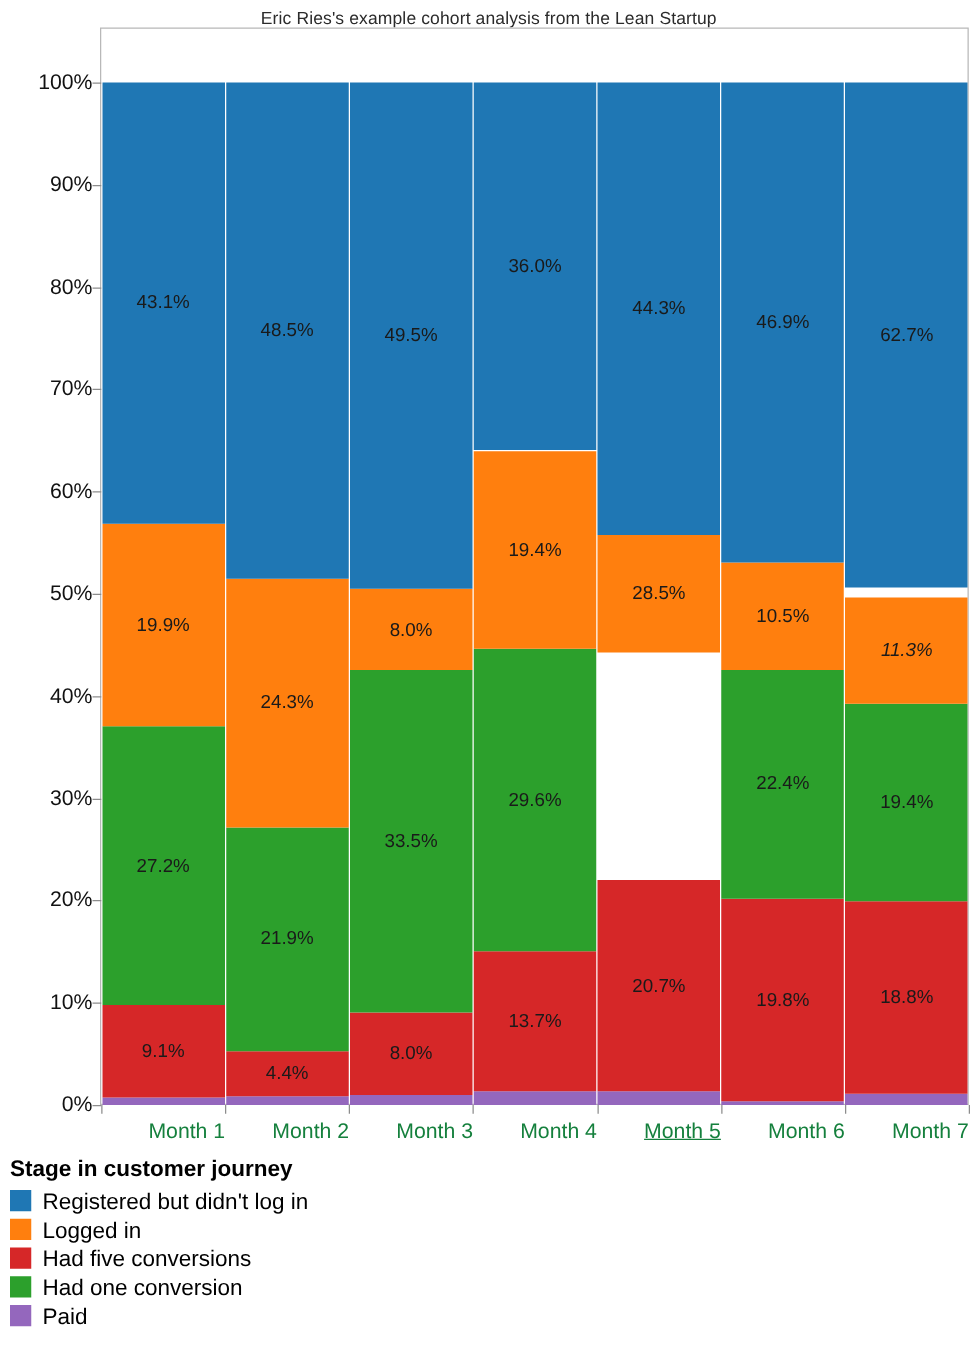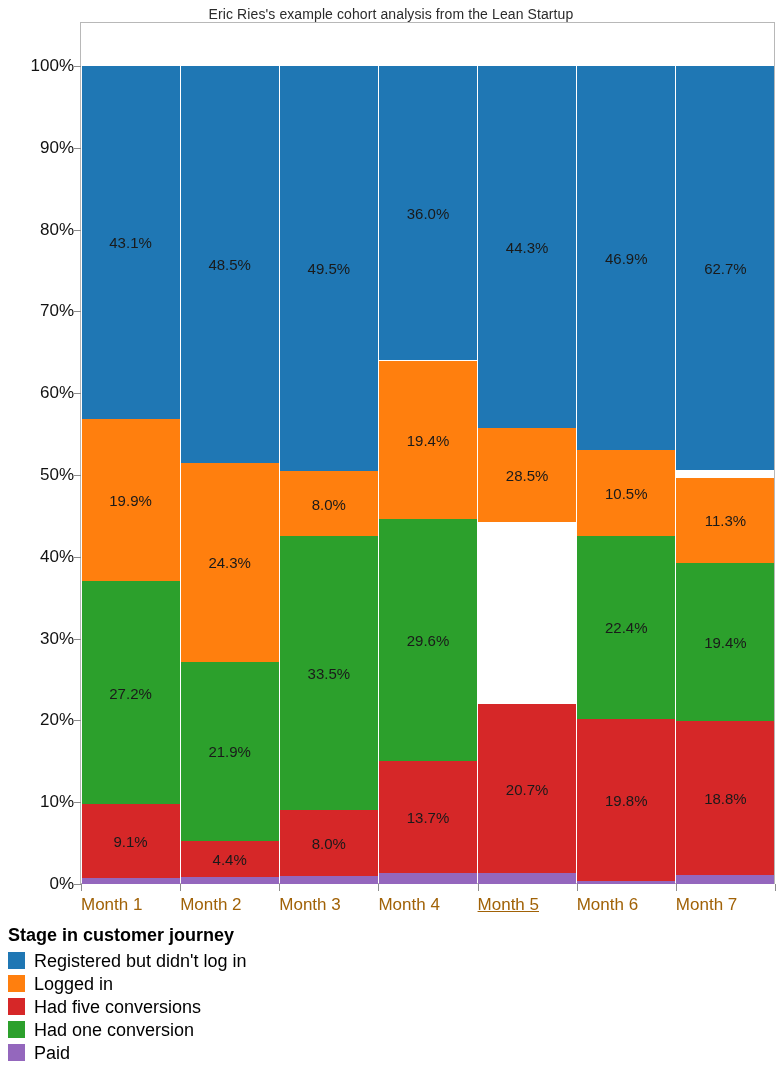--- a/index.html
+++ b/index.html
@@ -44,21 +44,21 @@
   .seg{position:absolute;left:0;width:100%;overflow:hidden;}
   .seg-label{
     position:absolute;left:0;width:100%;text-align:center;
     font-size:15px;color:#1a1a1a;top:50%;transform:translateY(-50%);
     white-space:nowrap;
   }
 
   
   .xtick-mark{position:absolute;top:884px;width:1px;height:7px;background:#8d8d8d;}
   .xlabel{
-    position:absolute;top:895px;text-align:left;font-size:17px;color:#a16207;
+    position:absolute;top:895px;text-align:right;font-size:17px;color:#15803d;
     white-space:nowrap;
   }
 
   
   .legend{
     position:absolute;left:6px;top:925px;width:500px;
   }
   .legend-title{
     font-size:18px;font-weight:bold;color:#000;margin:0 0 4px 2px;
     line-height:20px;
@@ -192,21 +192,21 @@
         </div>
       </div>
       <div class="bar-group" style="left: 595.429px; width: 98px; height: 818px;">
         <div class="seg" style="background: rgb(148, 103, 189); height: 8.998px; bottom: 0px;"></div>
         <div class="seg" style="background: rgb(214, 39, 40); height: 153.784px; bottom: 8.998px;">
           <div class="seg-label">18.8%</div>
         </div>
         <div class="seg" style="background: rgb(44, 160, 44); height: 158.692px; bottom: 162.782px;">
           <div class="seg-label">19.4%</div>
         </div>
-        <div class="seg" style="background: rgb(255, 127, 14); height: 85px; bottom: 321.474px;">
+        <div class="seg" style="background: rgb(255, 127, 14); height: 85px; bottom: 321.474px; font-style: italic;">
           <div class="seg-label">11.3%</div>
         </div>
         <div class="seg" style="background: rgb(31, 119, 180); height: 404.092px; bottom: 413.908px;">
           <div class="seg-label">62.7%</div>
         </div>
       </div>
     </div>
 
   <div id="xaxis">
       <div class="xtick-mark" style="left: 81px;"></div>

